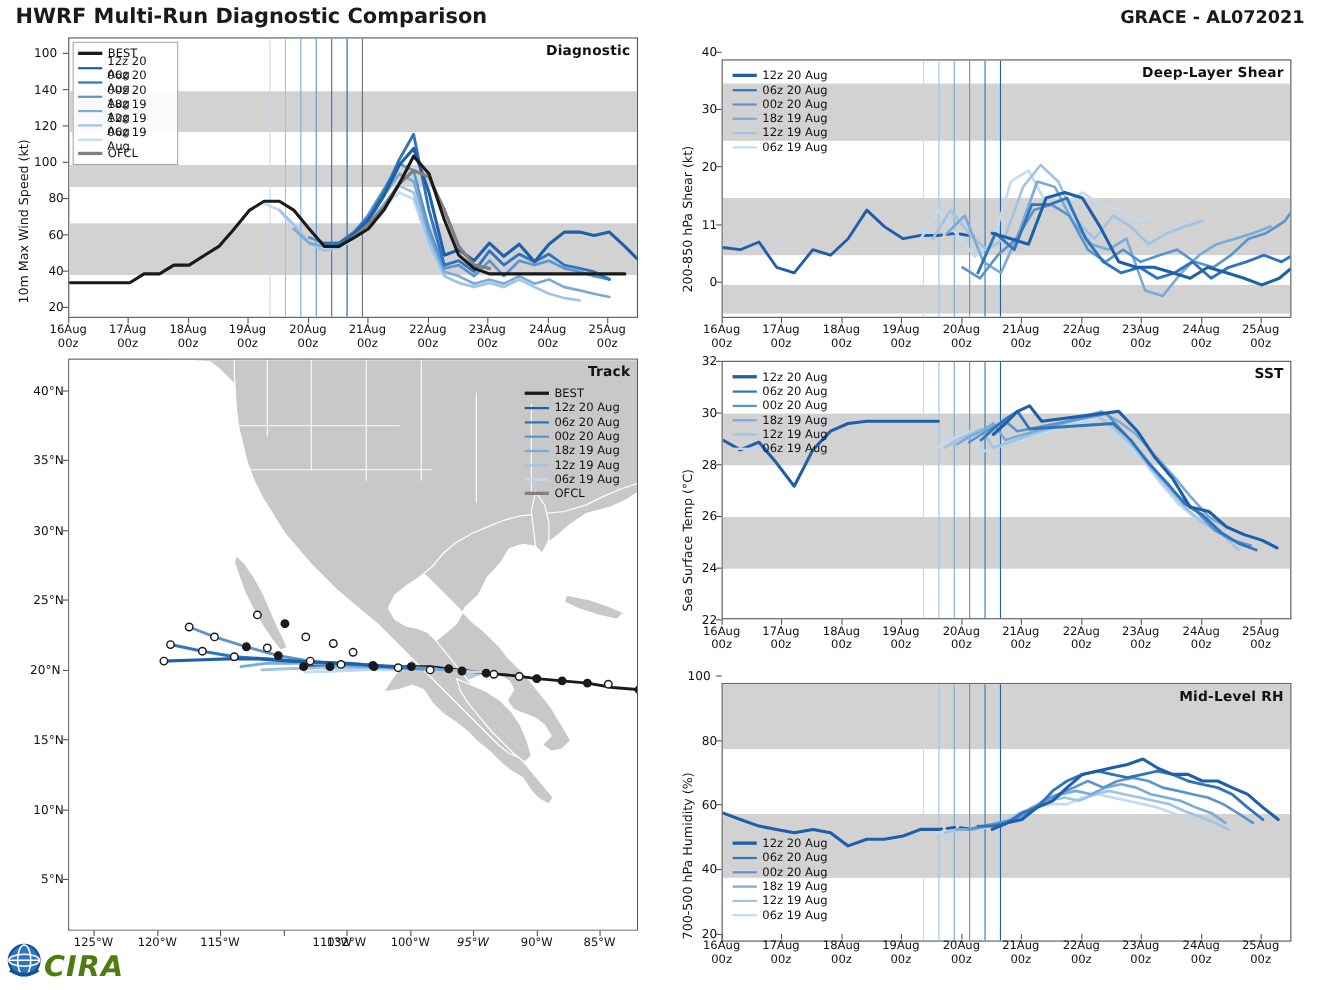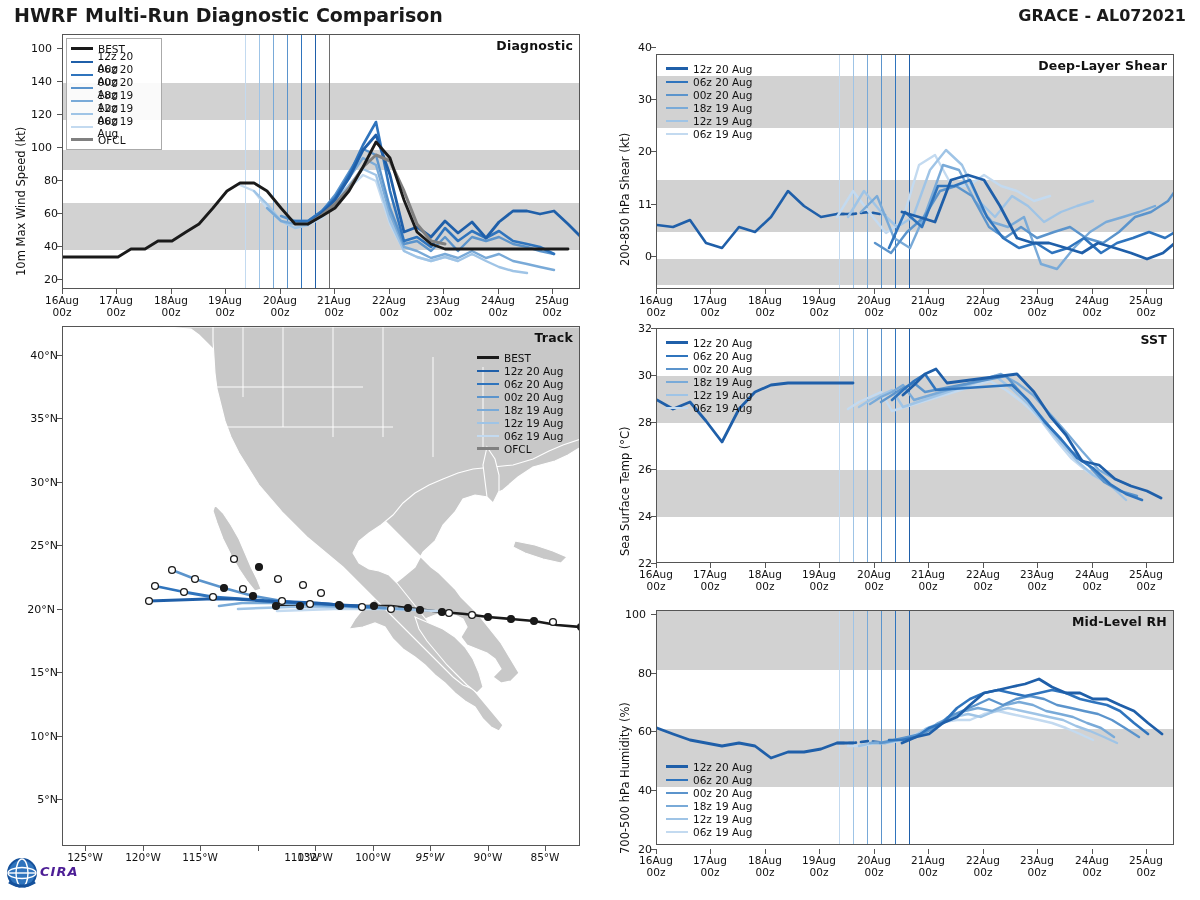--- a/index.html
+++ b/index.html
@@ -57,22 +57,22 @@
   .leg-swatch { width:22px; height:0; border-top-width:2.6px; border-top-style:solid; margin-right:5px; }
   .leg-label { font-size:10.5px; color:#111; }
 
   
   .maparea { position:absolute; left:0; top:0; right:0; bottom:0; background:#fff; }
 
   .cira {
     position:absolute; left:6px; bottom:4px; width:104px; height:40px;
   }
   .cira-txt {
-    position:absolute; left:34px; top:8px; font-size:13px; font-weight:bold;
-    font-style:italic; color:#4c1d95; letter-spacing:1px;
+    position:absolute; left:34px; top:8px; font-size:26px; font-weight:bold;
+    font-style:italic; color:#4d7c0f; letter-spacing:1px;
   }
 </style>
 </head>
 <body>
 
 <div class="hdr-left">HWRF Multi-Run Diagnostic Comparison</div>
 <div class="hdr-right">GRACE - AL072021</div>
 
 <div class="panel" style="left:0;top:26px;width:600px;height:290px;">
   <div class="ylabel" style="left:14px; top:250px; font-size:11.5px;">10m Max Wind Speed (kt)</div>
@@ -530,21 +530,21 @@
     <div class="leg-row">
         <div class="leg-swatch" style="border-top-color:#c3daf0;"></div>
         <div class="leg-label">06z 19 Aug</div>
       </div>
   </div>
 </div>
 
 <div class="panel" style="left:600px;top:606px;width:600px;height:294px;">
   <div class="ylabel" style="left:18px; top:248px;">700-500 hPa Humidity (%)</div>
 
-  <div class="plotbox" style="left:56px; top:4px; width:518px; height:235px;">
+  <div class="plotbox" style="left:56px; top:15px; width:518px; height:235px;">
 
     <div class="band" style="top:0px;   height:58.8px;"></div>
     <div class="band" style="top:117.5px; height:58.8px;"></div>
 
     <div class="vline" style="left:182px; background:#c3daf0;"></div>
     <div class="vline" style="left:196px; background:#9fc4e6;"></div>
     <div class="vline" style="left:210px; background:#79aad8;"></div>
     <div class="vline" style="left:224px; background:#5b94cc;"></div>
     <div class="vline" style="left:238px; background:#2f74bd;"></div>
     <div class="vline" style="left:252px; background:#1f5fa9;"></div>

